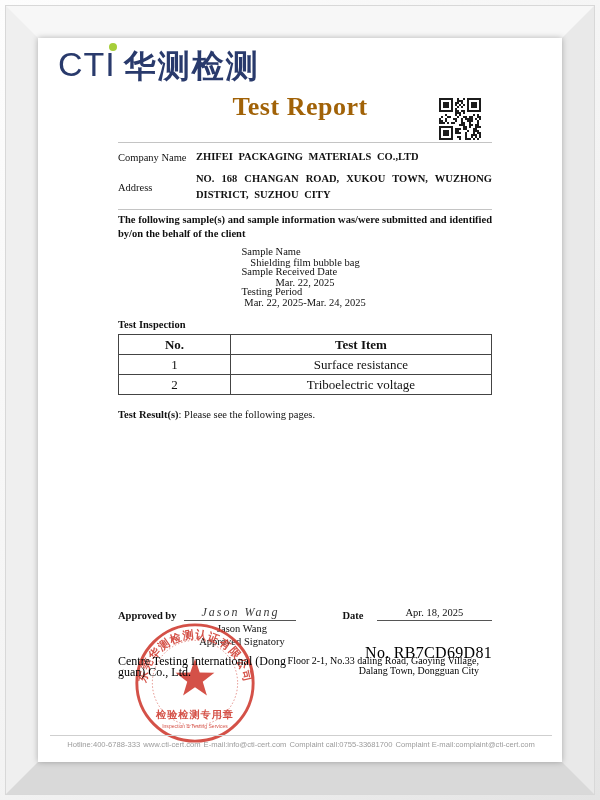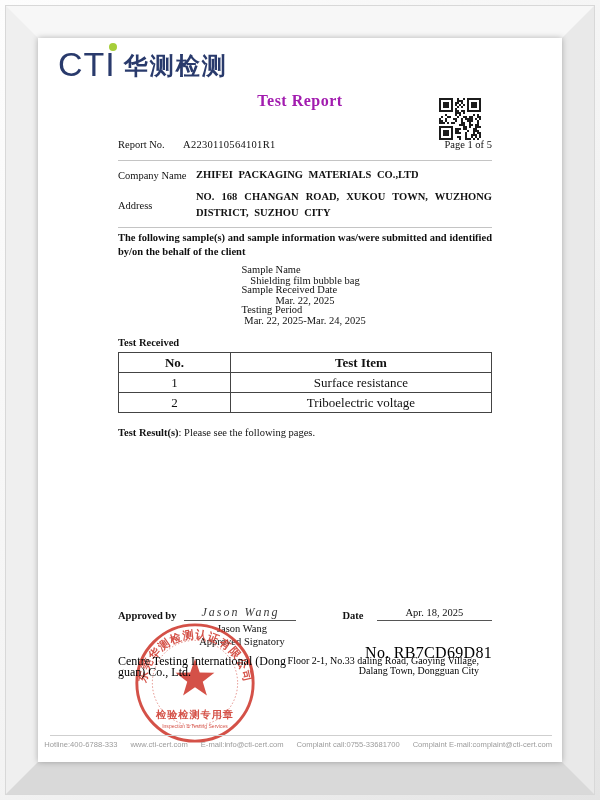--- a/index.html
+++ b/index.html
@@ -22,25 +22,25 @@
   }
   
   .logo{position:absolute;left:20px;top:8px;display:flex;align-items:flex-end;gap:8px;}
   .logo-cti{
     position:relative;font-family:"Liberation Sans","DejaVu Sans",sans-serif;
     font-weight:normal;font-size:34px;line-height:36px;color:#293a6c;letter-spacing:1px;
   }
   .logo-dot{position:absolute;left:51px;top:-3px;width:8px;height:8px;border-radius:50%;background:#a6ce39;}
   .logo-cn{
     font-family:"Liberation Sans","DejaVu Sans",sans-serif;
-    font-weight:bold;font-size:24px;line-height:32px;color:#293a6c;letter-spacing:2px;
+    font-weight:bold;font-size:32px;line-height:32px;color:#293a6c;letter-spacing:2px;
   }
   .doc-title{
     position:absolute;top:54px;left:0;right:0;text-align:center;
-    font-size:16px;font-weight:bold;color:#a21caf;letter-spacing:.5px;
+    font-size:26px;font-weight:bold;color:#a16207;letter-spacing:.5px;
   }
   .qr{position:absolute;left:401px;top:60px;width:42px;height:42px;}
   
   .content{position:absolute;left:80px;right:70px;top:101px;font-size:10.5px;color:#111;}
   .report-row{display:flex;align-items:baseline;height:18px;}
   .report-label{width:57px;}
   .report-value{margin-left:8px;letter-spacing:.3px;}
   .page-label{margin-left:auto;}
   .client-table{margin-top:3px;border-top:1px solid #c4c4c4;border-bottom:1px solid #c4c4c4;padding:3px 0;}
   .ct-row{display:flex;}
@@ -73,21 +73,21 @@
   .date-box{flex:1;margin-left:14px;border-bottom:1px solid #555;height:15px;line-height:15px;padding-left:28px;}
   .signer{width:112px;margin-left:68px;text-align:center;line-height:12.5px;margin-top:2px;}
   
   .stamp{position:absolute;left:94px;top:582px;width:126px;height:126px;opacity:.88;}
   .issuer-no{position:absolute;right:70px;top:606px;font-size:16px;letter-spacing:.3px;}
   .issuer-company{position:absolute;left:80px;top:618px;width:178px;font-size:12px;line-height:10.5px;color:#000;}
   .issuer-address{position:absolute;right:83px;top:618px;width:222px;font-size:10px;line-height:9.5px;text-align:right;color:#000;}
   
   .footer{
     position:absolute;left:12px;right:10px;top:697px;border-top:1px solid #cfcfcf;
-    padding-top:4px;display:flex;justify-content:flex-end;gap:13px;
+    padding-top:4px;display:flex;justify-content:center;gap:3px;
     font-family:"Liberation Sans","DejaVu Sans",sans-serif;
     font-size:7.6px;color:#9b9b9b;white-space:nowrap;
   }
 </style>
 </head>
 <body>
 
 <div class="frame-outer">
   <div class="frame-edge"></div>
   <div class="frame-bevel"></div>
@@ -316,25 +316,20 @@
       <rect x="10" y="20" width="1" height="1" fill="#1c1c1c"></rect>
       <rect x="13" y="20" width="1" height="1" fill="#1c1c1c"></rect>
       <rect x="14" y="20" width="1" height="1" fill="#1c1c1c"></rect>
       <rect x="15" y="20" width="1" height="1" fill="#1c1c1c"></rect>
       <rect x="17" y="20" width="1" height="1" fill="#1c1c1c"></rect>
       <rect x="19" y="20" width="1" height="1" fill="#1c1c1c"></rect>
     </svg>
 
   <div class="content">
 
-    <div class="report-row">
-      <span class="report-label">Report No.</span>
-      <span class="report-value">A2230110564101R1</span>
-      <span class="page-label">Page 1 of 5</span>
-    </div>
 
     <div class="client-table">
       <div class="ct-row">
         <span class="ct-label">Company Name</span>
         <span class="ct-value">ZHIFEI  PACKAGING MATERIALS CO.,LTD</span>
       </div>
       <div class="ct-row">
         <span class="ct-label">Address</span>
         <span class="ct-value">NO. 168 CHANGAN ROAD, XUKOU TOWN, WUZHONG DISTRICT, SUZHOU CITY</span>
       </div>
@@ -350,21 +345,21 @@
       <div class="s-row">
         <span class="s-label">Sample Received Date</span>
         <span>Mar. 22, 2025</span>
       </div>
       <div class="s-row">
         <span class="s-label">Testing Period</span>
         <span>Mar. 22, 2025-Mar. 24, 2025</span>
       </div>
     </div>
 
-    <div class="tr-heading">Test Received</div>
+    <div class="tr-heading">Test Inspection</div>
 
     <table class="req">
       <tbody>
           <tr>
         <th class="col-no">No.</th>
         <th>Test Item</th>
       </tr>
       <tr>
         <td>1</td>
         <td>Surface resistance</td>

